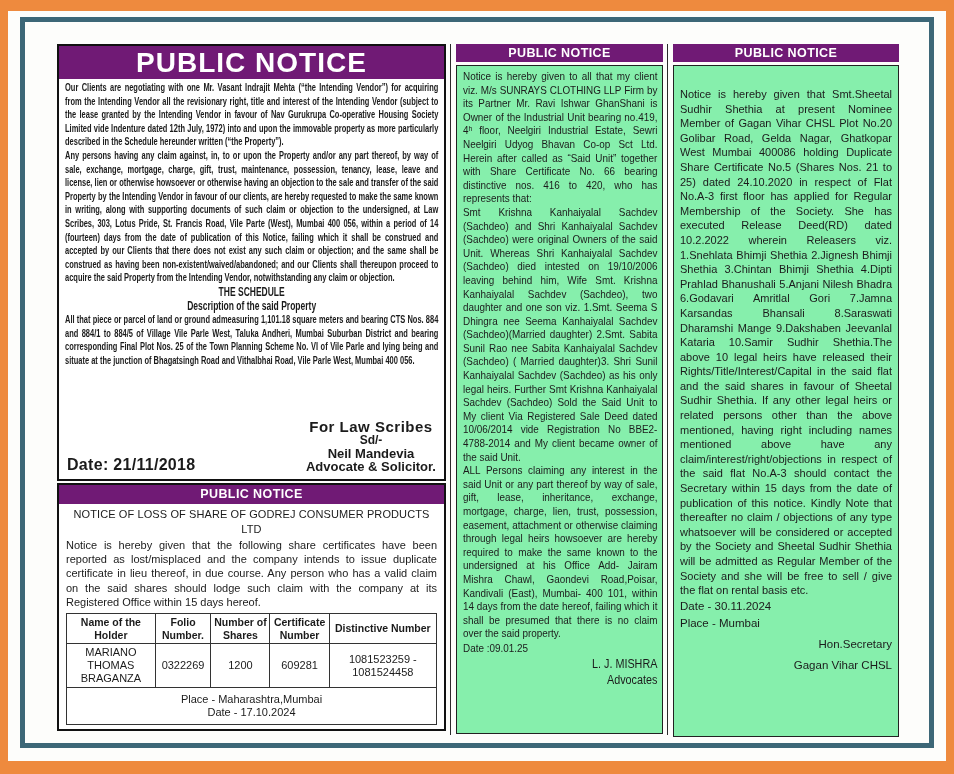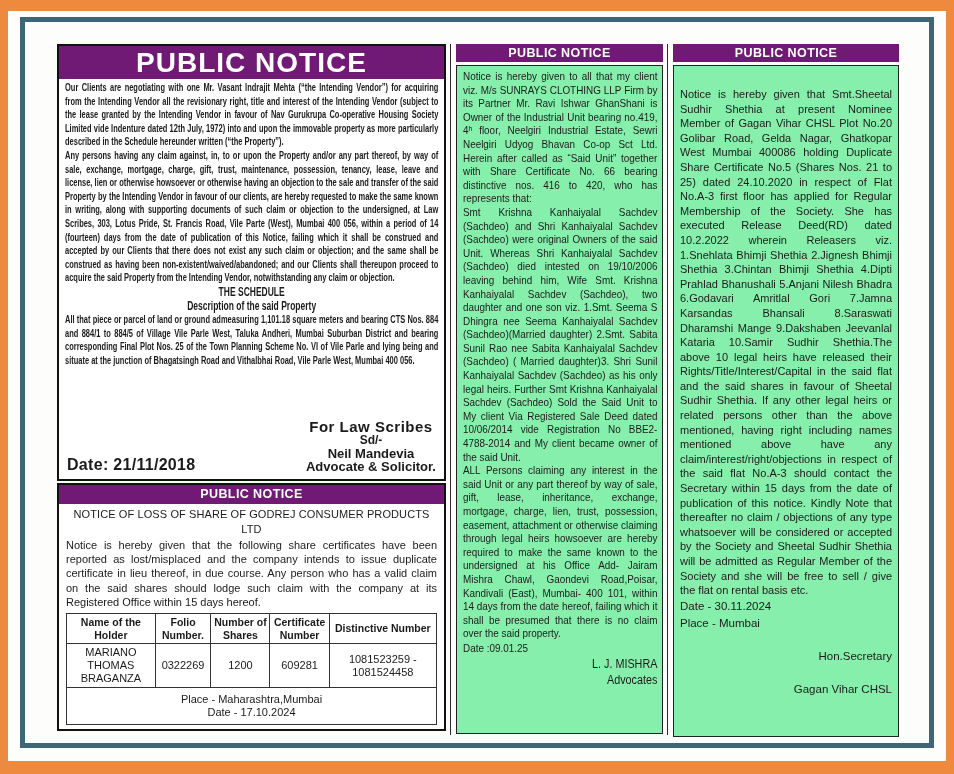--- a/index.html
+++ b/index.html
@@ -51,21 +51,21 @@
   .sm-header { height:18px; line-height:18px; font-size:12.5px; letter-spacing:0.4px; margin-bottom:3px; }
   .sm-box { box-sizing:border-box; border:1.5px solid #222; background:#86efac; overflow:hidden; }
   #col-middle .sm-box { height:669px; padding:4px 6px; }
   #col-right  .sm-box { height:672px; padding:21px 6px; }
   #col-middle p { margin:0; font-size:11px; line-height:13.6px; text-align:justify; }
   #col-middle .mid-condensed { transform:scaleX(0.9); transform-origin:0 0; width:216px; }
   #col-right p { margin:0; font-size:11px; line-height:14.6px; text-align:justify; }
   .plain-line { font-size:11px; line-height:15px; }
   #col-right .plain-line { font-size:11.5px; line-height:17px; }
   .sign-right { text-align:right; font-size:12px; line-height:16px; }
-  #col-right .sign-right { font-size:11.5px; line-height:17px; margin-top:16px; }
+  #col-right .sign-right { font-size:11.5px; line-height:17px; margin-top:4px; }
 </style>
 </head>
 <body>
 
 <div id="page">
 
   <div class="teal-frame"></div>
   <div class="orange-frame"></div>
 
   <div class="vdivider" style="left:450px;"></div>

